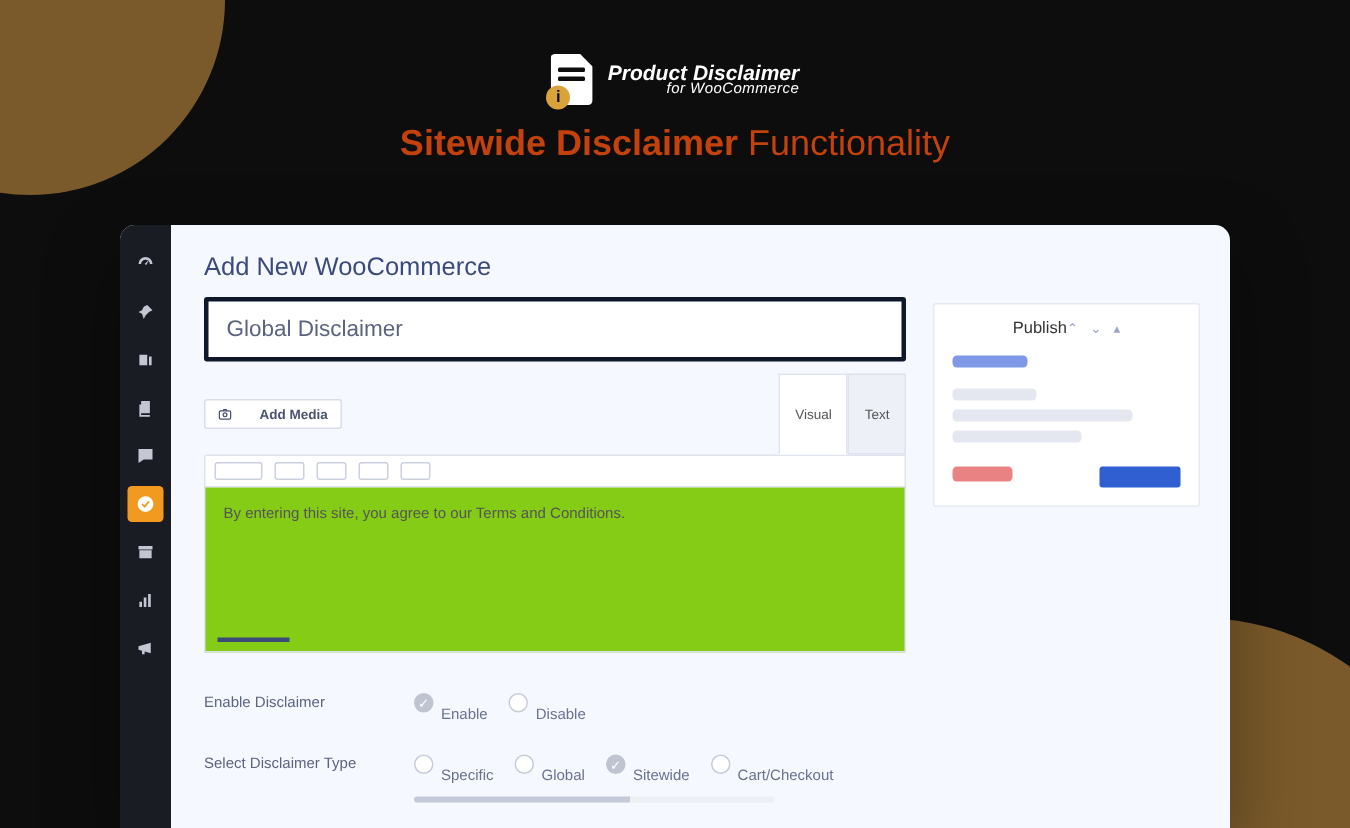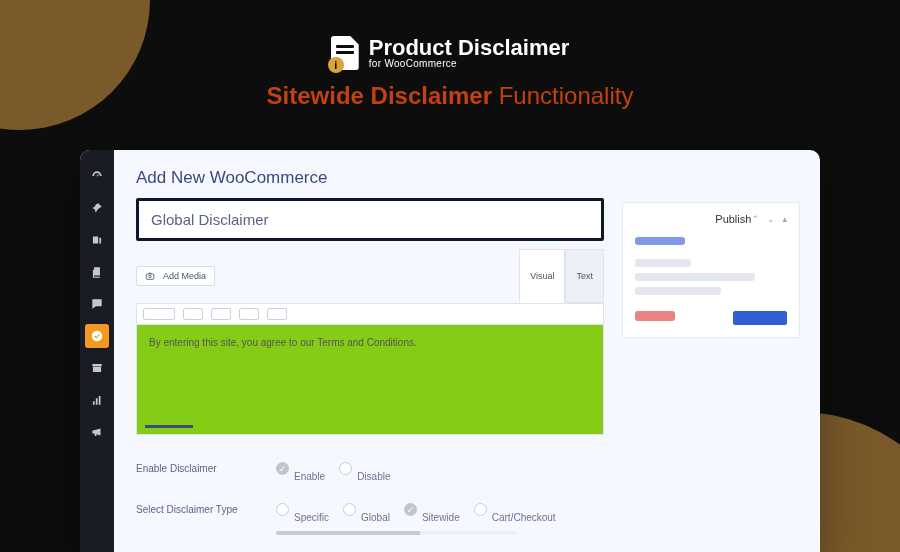--- a/index.html
+++ b/index.html
@@ -59,22 +59,22 @@
   .logo-icon .dot {
     position: absolute;
     bottom: -3px; left: -3px;
     width: 16px; height: 16px;
     background: #d9a23a;
     border-radius: 50%;
     display:flex; align-items:center; justify-content:center;
     font-size:11px; font-weight:bold; color:#0d0d0d;
   }
   .logo-text { color:#fff; line-height:1; }
-  .logo-text .t1 { font-size: 22px; font-weight: 700; }
-  .logo-text .t2 { font-size: 10px; letter-spacing: .3px; }
+  .logo-text .t1 { font-size: 14px; font-weight: 700; font-style: italic; }
+  .logo-text .t2 { font-size: 10px; text-align: right; letter-spacing: .3px; font-style: italic; }
   .tagline {
     position: relative;
     z-index: 2;
     color: #c2410c;
     text-align: center;
     font-size: 24px;
     font-weight: 300;
     margin-top: 12px;
   }
   .tagline strong { font-weight: 600; }
@@ -129,22 +129,23 @@
     border-radius: 2px;
   }
   .media-row { display:flex; align-items:center; justify-content:space-between; margin-top:8px; }
   .add-media {
     border:1px solid #d9dde9;
     background:#fff;
     font-size:9px;
     padding:4px 8px;
     color:#4a5370;
     border-radius:2px;
-    display:inline-flex; align-items:flex-start; gap:8px;
+    display:inline-flex; align-items:flex-start; gap:18px;
     cursor:pointer;
+    font-weight:bold;
   }
   .editor-tabs { display:flex; }
   .editor-tabs .etab {
     font-size:9px; padding:21px 10px;
     background:#eef0f7; color:#555;
     border:1px solid #dfe3ee;
     cursor:pointer;
   }
   .editor-tabs .etab.va { background:#fff; border-bottom-color:#fff; }
   .toolbar {
@@ -189,21 +190,21 @@
     border-radius:2px;
   }
   
   .col-right { width:178px; }
   .publish-box {
     background:#fff; border:1px solid #e6e9f2;
     border-radius:2px;
     margin-top: 34px;
     padding:10px 12px 12px;
   }
-  .publish-head { display:flex; justify-content:flex-end; align-items:center; margin-bottom:12px; }
+  .publish-head { display:flex; justify-content:center; align-items:center; margin-bottom:12px; }
   .publish-head .pt { font-size:11px; color:#333; }
   .publish-head .ctrls { display:flex; gap:8px; color:#9aa5c9; font-size:9px; }
   .stub { height:8px; border-radius:3px; }
   .stub.blue { background:#7f98e8; width:50px; margin-top:2px; margin-bottom:14px; }
   .stub.g1 { background:#e4e7f0; width:56px; margin-bottom:6px; }
   .stub.g2 { background:#e4e7f0; width:120px; margin-bottom:6px; }
   .stub.g3 { background:#e4e7f0; width:86px; margin-bottom:16px; }
   .pub-actions { display:flex; justify-content:space-between; }
   .stub.red { background:#e98282; width:40px; height:10px; }
   .stub.pbtn { background:#2f5fd0; width:54px; height:14px; border-radius:2px; }

